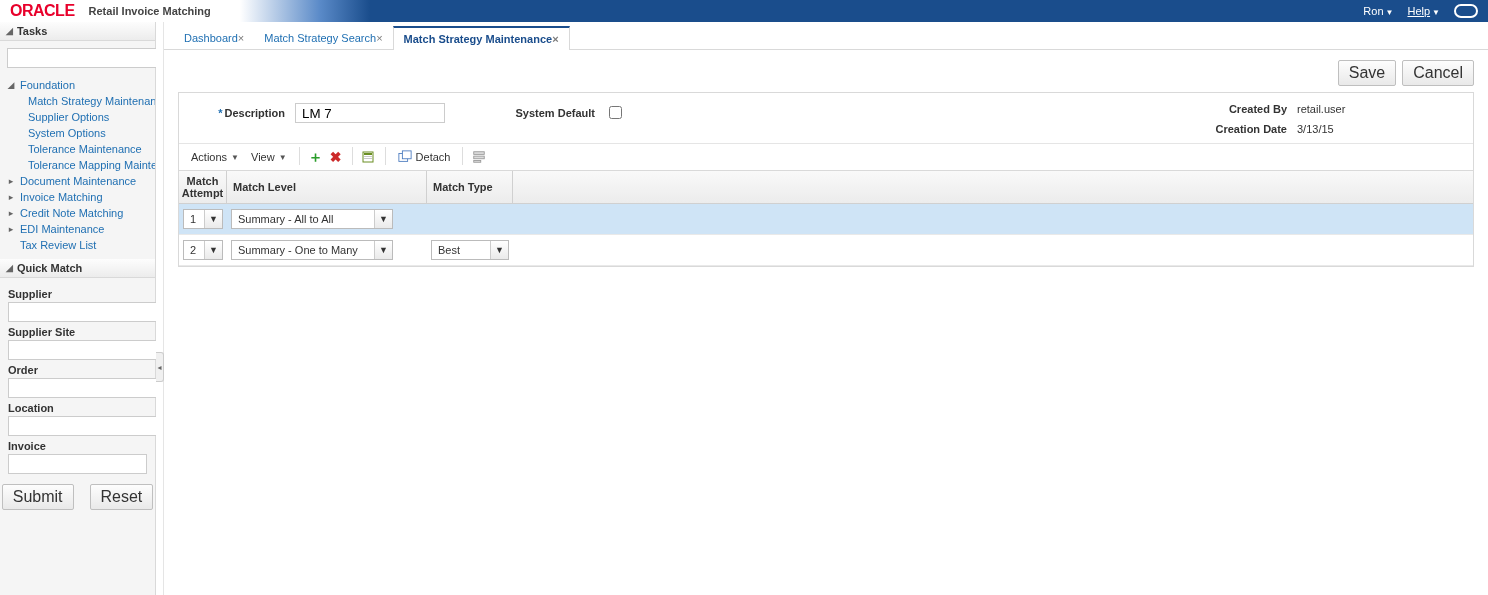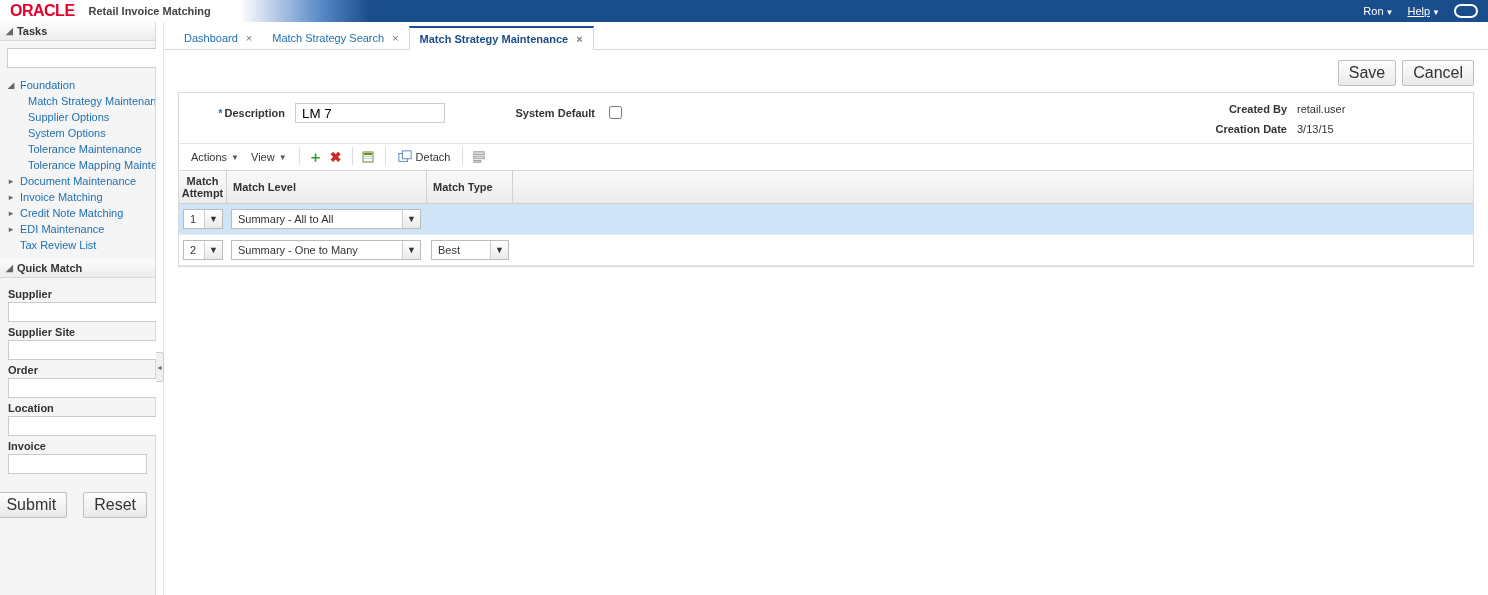--- a/index.html
+++ b/index.html
@@ -39,30 +39,30 @@
   .nav-item.top { color: #1f6fb2; font-weight: normal; }
   .nav-sub { padding-left: 28px; }
   .nav-caret { width: 10px; text-align: center; font-size: 9px; color: #666; }
 
   .qm-body { padding: 6px 8px 4px 8px; }
   .qm-label { font-weight: bold; color: #333; margin-top: 4px; margin-bottom: 2px; }
   .qm-combo { display: flex; }
   .qm-combo input { flex:1; height:20px; border:1px solid #ccc; border-right:none; padding:2px 4px; background:#fff; }
   .qm-combo .dd { width:18px; height:20px; border:1px solid #ccc; background:linear-gradient(#fff,#eaeaea); display:flex; align-items:center; justify-content:center; cursor:pointer; }
   .qm-input { width: 100%; height:20px; border:1px solid #ccc; padding:2px 4px; }
-  .qm-buttons { display:flex; justify-content:flex-end; gap:16px; margin-top:18px; }
+  .qm-buttons { display:flex; justify-content:center; gap:16px; margin-top:10px; }
   .btn { border:1px solid #bfbfbf; background:linear-gradient(#fdfdfd,#e9e9e9); padding:3px 10px; cursor:pointer; border-radius:2px; color:#333; font-size:16px; }
 
   
   .collapse-strip { width: 8px; background:#fff; border-right:1px solid #e5e5e5; position:relative; }
   .collapse-handle { position:absolute; top: 330px; left:0; width:8px; height:30px; background:#f0f0f0; border:1px solid #ccc; border-left:none; border-radius:0 3px 3px 0; display:flex; align-items:center; justify-content:center; font-size:8px; color:#666; cursor:pointer; }
 
   
   .tabs-row { height: 28px; border-bottom: 1px solid #d9d9d9; display:flex; align-items:flex-end; padding-left: 10px; background:#fff; }
-  .tab { display:flex; align-items:center; gap:8px; padding:5px 10px 5px 10px; color:#1f6fb2; cursor:pointer; position:relative;justify-content:center; }
+  .tab { display:flex; align-items:center; padding:5px 10px 5px 10px; color:#1f6fb2; cursor:pointer; position:relative;justify-content:center; }
   .tab .close { color:#7a7a7a; font-size:11px; cursor:pointer; }
   .tab.active { color:#1a4d8c; font-weight:bold; border-top:2px solid #1a4d8c; border-left:1px solid #d9d9d9; border-right:1px solid #d9d9d9; background:#fff; margin-bottom:-1px; }
 
   
   .page-actions { display:flex; justify-content:flex-end; gap:6px; padding: 10px 14px 6px 0; }
 
   
   .form-panel { margin: 0 14px; border:1px solid #d9d9d9; background:#fff; }
   .form-head { display:flex; padding: 10px 16px 8px 16px; gap: 40px; }
   .form-col { display:flex; flex-direction:column; gap:8px; }
@@ -90,21 +90,21 @@
   .col-attempt { width:48px; flex-direction:column; line-height:1.1; }
   .col-level { width:200px; }
   .col-type { width:86px; }
   .grid-row { display:flex; border-bottom:1px solid #e9e9e9; align-items:center; padding:3px 0; }
   .grid-row.selected { background:#cfe4f6; }
   .cell { padding:2px 4px; }
   .mini-combo { display:flex; border:1px solid #bbb; background:#fff; height:20px; }
   .mini-combo .val { flex:1; padding:2px 6px; display:flex; align-items:center; white-space:nowrap; overflow:hidden; }
   .mini-combo .dd { width:18px; border-left:1px solid #ccc; background:linear-gradient(#fff,#eaeaea); display:flex; align-items:center; justify-content:center; cursor:pointer; font-size:9px; color:#333; }
   .w-attempt { width:40px; }
-  .w-level { width:190px;gap:8px; }
+  .w-level { width:162px;gap:8px; }
   .w-type { width:78px; }
 
   svg { pointer-events: none; }
 </style>
 </head>
 <body>
 
 <div class="topbar">
   <span class="oracle-logo">ORACLE</span>
   <span class="app-title">Retail Invoice Matching</span>

